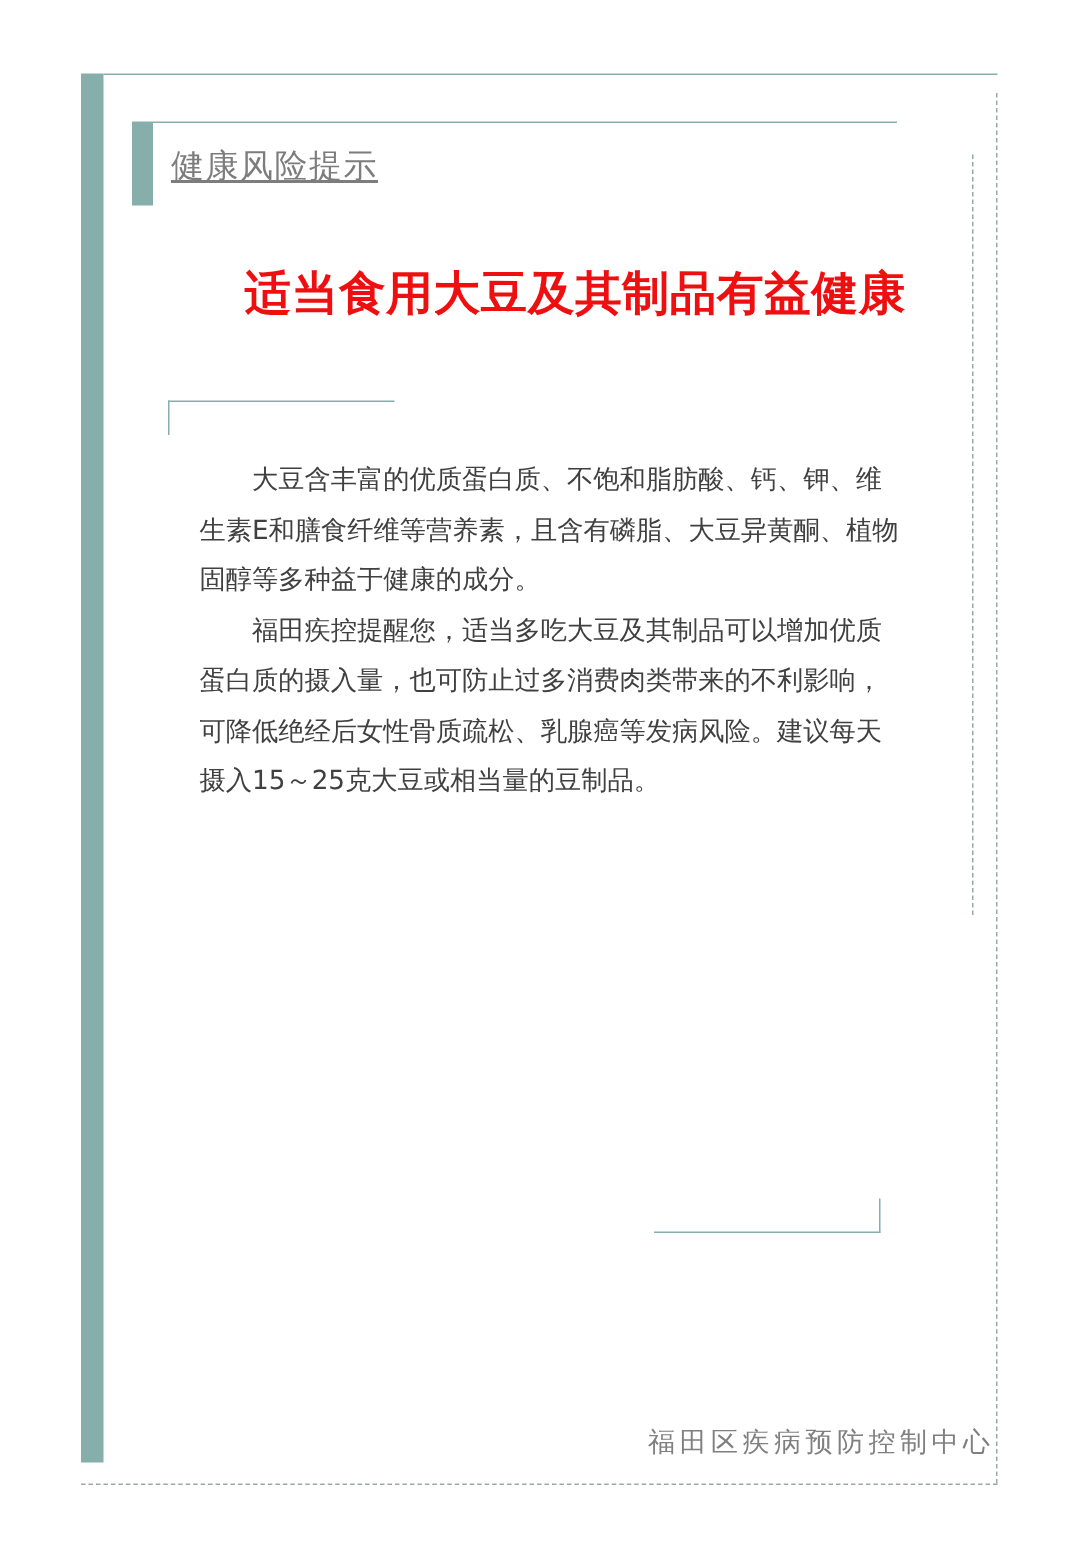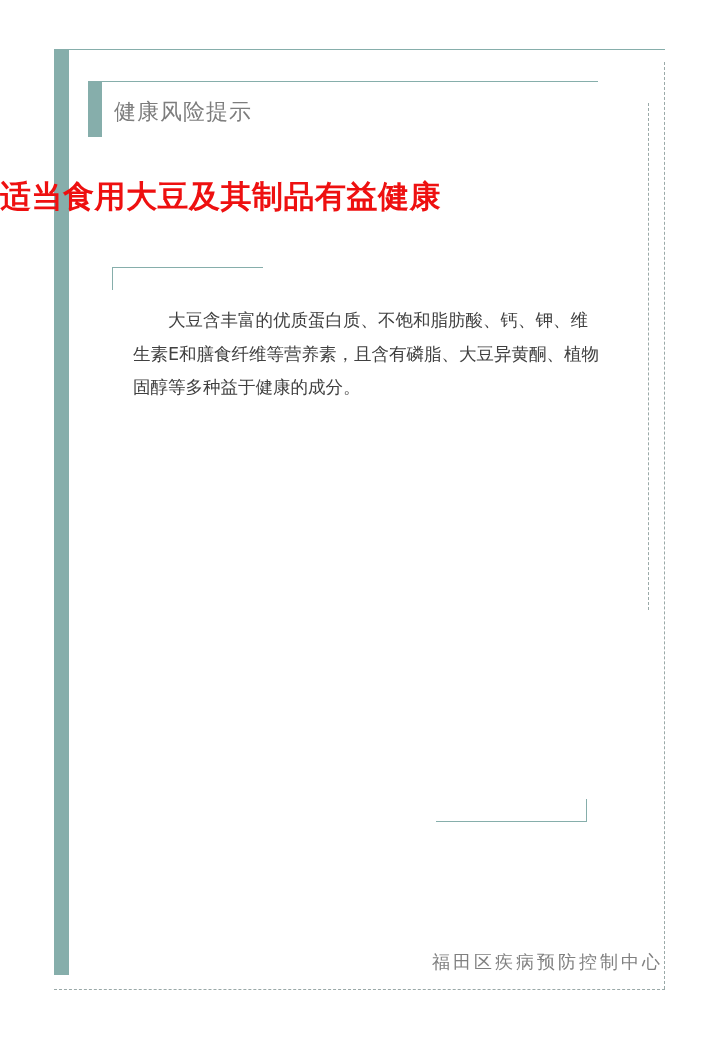--- a/index.html
+++ b/index.html
@@ -47,26 +47,27 @@
       left: 102px; top: 81px; width: 496px; height: 0;
       border-top: 1.5px solid #86aeab;
     }
     .hdr-label {
       left: 114px; top: 95px;
       font-size: 22px;
       color: #7d7d7d;
       letter-spacing: 1px;
       line-height: 34px;
       white-space: nowrap;
+      text-decoration: underline;
     }
 
     
     .title {
       left: 0; top: 174px; width: 604px;
-      text-align: left;
+      text-align: right;
       font-size: 31px;
       font-weight: bold;
       color: #ee1010;
       letter-spacing: 0.5px;
       line-height: 44px;
       white-space: nowrap;
     }
 
     
     .bracket-tl-h {
@@ -121,18 +122,19 @@
 <div class="abs hdr-line"></div>
 <div class="abs hdr-label">健康风险提示</div>
 
 <div class="abs title">适当食用大豆及其制品有益健康</div>
 
 <div class="abs bracket-tl-h"></div>
 <div class="abs bracket-tl-v"></div>
 
 <div class="abs body-text">
   <p>大豆含丰富的优质蛋白质、不饱和脂肪酸、钙、钾、维生素E和膳食纤维等营养素，且含有磷脂、大豆异黄酮、植物固醇等多种益于健康的成分。</p>
+  <p>福田疾控提醒您，适当多吃大豆及其制品可以增加优质蛋白质的摄入量，也可防止过多消费肉类带来的不利影响，可降低绝经后女性骨质疏松、乳腺癌等发病风险。建议每天摄入15～25克大豆或相当量的豆制品。</p>
 </div>
 
 <div class="abs bracket-br-h"></div>
 <div class="abs bracket-br-v"></div>
 
 <div class="abs footer">福田区疾病预防控制中心</div>
 
 </body></html>

